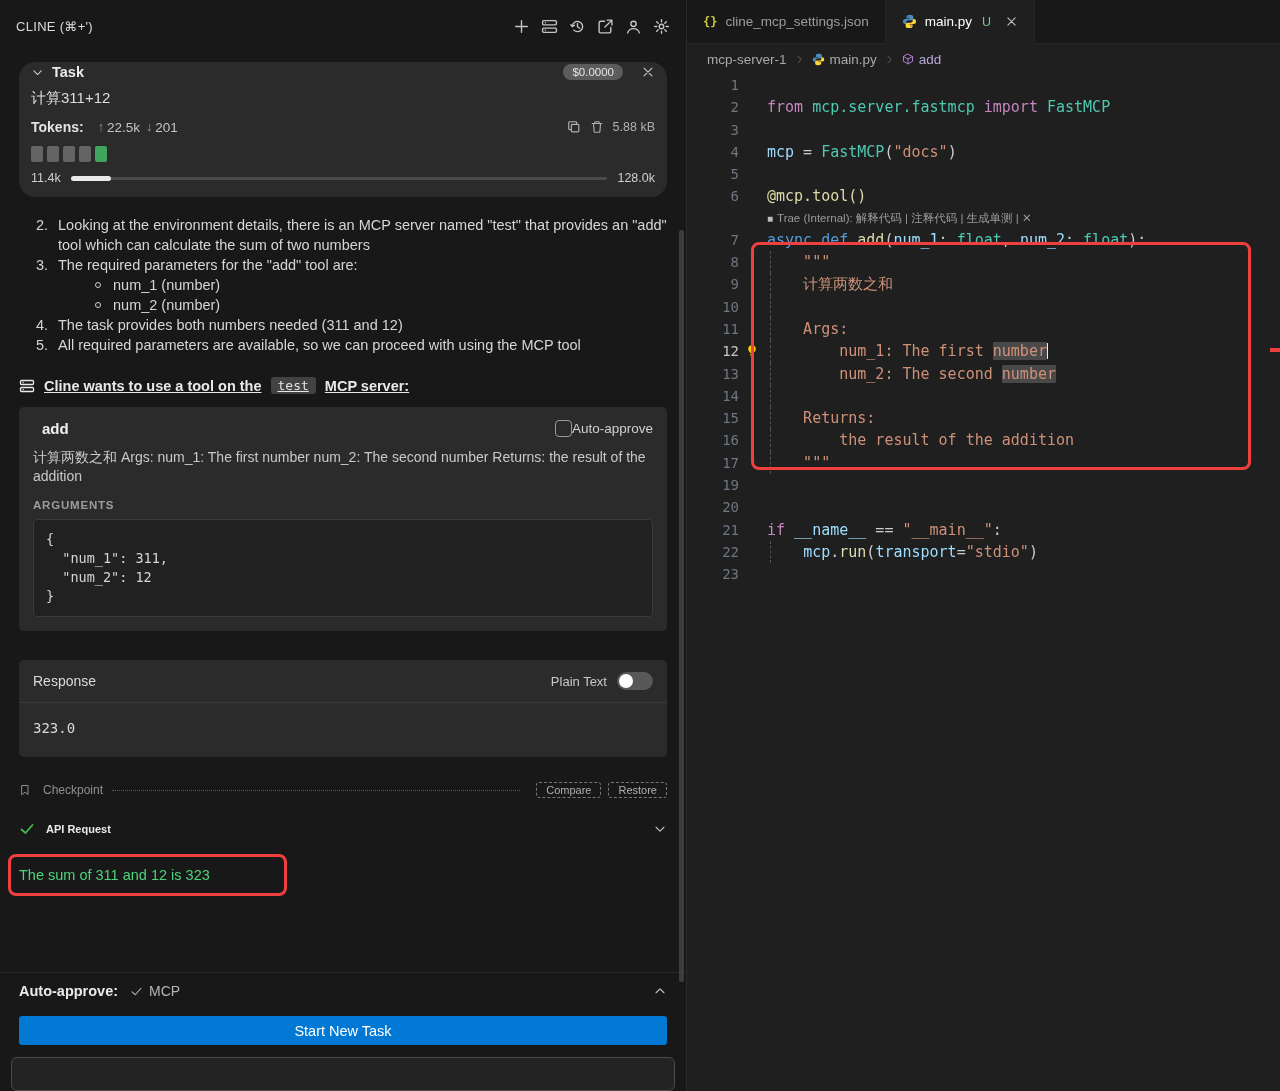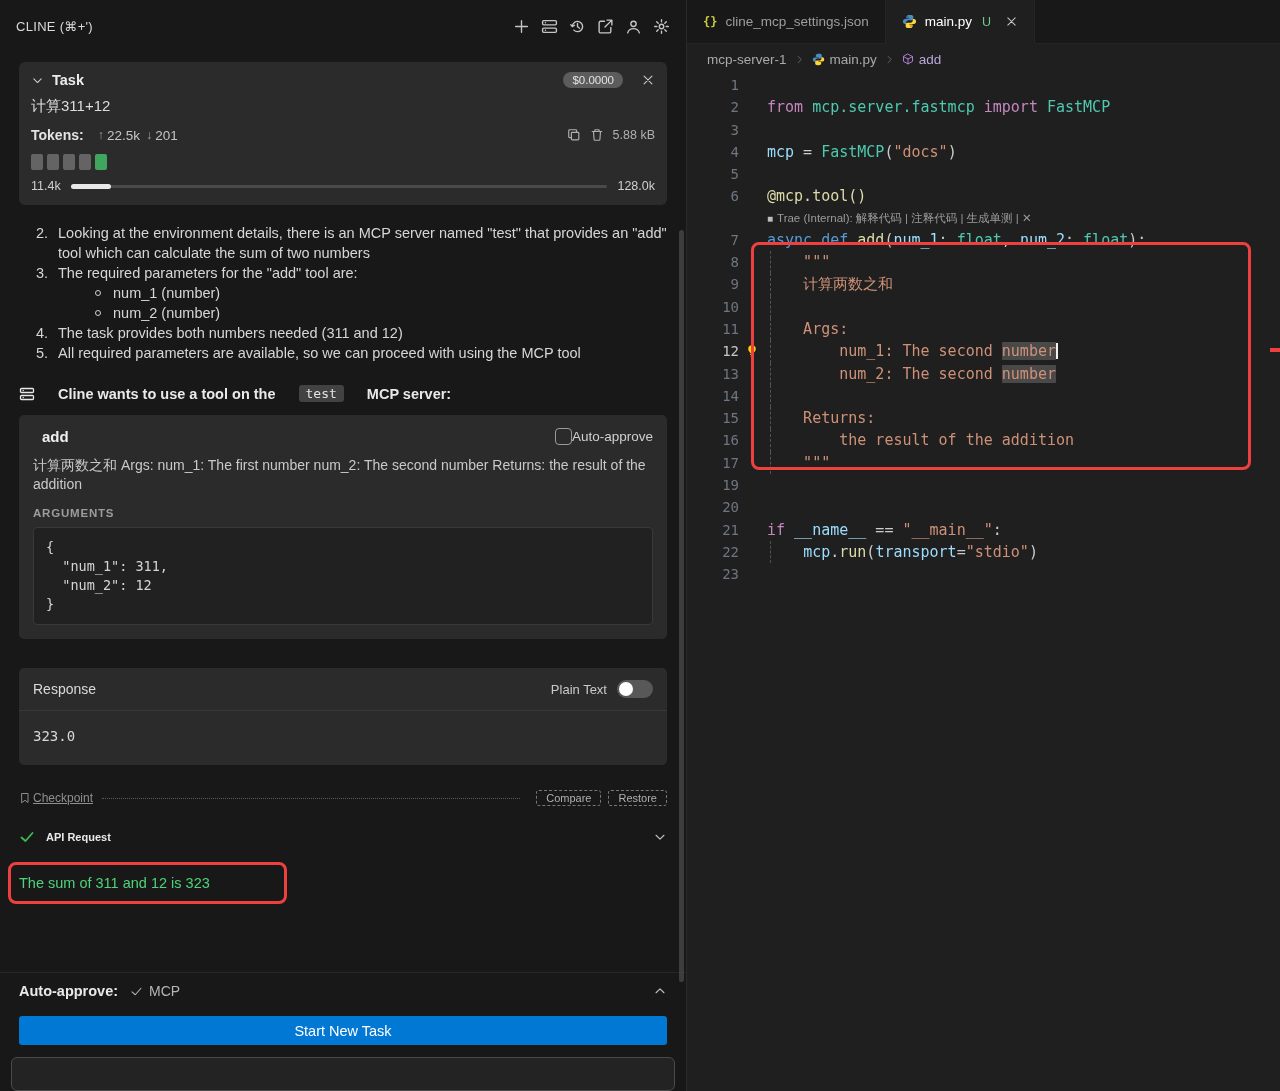--- a/index.html
+++ b/index.html
@@ -15,21 +15,21 @@
   .sb-thumb { position:absolute; right:2px; top:230px; width:5px; height:752px; background:#4a4a4a; border-radius:3px; opacity:.75; z-index:5; }
 
   .pane-header { height:52px; flex:none; display:flex; align-items:center; padding:0 16px; }
   .pane-title { font-size:13px; color:#dadada; letter-spacing:.3px; }
   .hdr-icons { margin-left:auto; display:flex; align-items:center; gap:11px; color:#c5c5c5; }
   .hdr-icons .ibtn { width:17px; height:17px; }
   .hdr-icons .ibtn svg { width:17px; height:17px; }
 
   .scroll { flex:1; overflow:hidden; position:relative; }
 
-  .task-card { margin:10px 19px 0; background:#2b2b2b; border-radius:6px; padding:10px 12px 12px; }
+  .task-card { margin:10px 19px 0; background:#2b2b2b; border-radius:16px; padding:2px 12px 12px; }
   .tc-row1 { display:flex; align-items:center; gap:8px; }
   .tc-chev { width:13px; height:13px; color:#cfcfcf; }
   .tc-title { font-size:14.5px; font-weight:bold; color:#ebebeb; }
   .cost-badge { margin-left:auto; background:#5c5c5c; color:#e3e3e3; font-size:11.5px; padding:2px 9px; border-radius:10px; }
   .tc-close { width:14px; height:14px; color:#c9c9c9; margin-left:10px; }
   .tc-text { margin-top:9px; font-size:15px; color:#dcdcdc; }
   .tc-tokens { margin-top:11px; display:flex; align-items:center; font-size:13.5px; color:#c4c4c4; }
   .tok-label { font-weight:bold; color:#e3e3e3; font-size:14px; margin-right:8px; }
   .tok-arrow { color:#9a9a9a; margin:0 3px 0 6px; font-size:12.5px; }
   .tok-right { margin-left:auto; display:flex; align-items:center; gap:9px; color:#b0b0b0; }
@@ -42,21 +42,21 @@
   .ctx-track { flex:1; height:3px; background:#4a4a4a; border-radius:2px; position:relative; }
   .ctx-fill { position:absolute; left:0; top:-1px; width:7.5%; height:5px; background:#e9e9e9; border-radius:3px; }
 
   .steps { margin:18px 19px 0 19px; font-size:14.5px; line-height:20px; color:#d6d6d6; }
   .step { display:flex; }
   .snum { width:22px; flex:none; margin-left:17px; }
   .stext { flex:1; }
   .substep { display:flex; align-items:center; margin-left:76px; }
   .sdot { width:6px; height:6px; border:1px solid #cfcfcf; border-radius:50%; margin-right:12px; flex:none; }
 
-  .tool-heading { margin:22px 19px 0; display:flex; align-items:center; gap:23px; font-size:14.5px; font-weight:bold; color:#e9e9e9; }
+  .tool-heading { margin:22px 19px 0; display:flex; align-items:center; gap:9px; font-size:14.5px; font-weight:bold; color:#e9e9e9;text-decoration:underline; }
   .tool-heading .ibtn svg { width:16px; height:16px; }
   .srv-badge { background:#424242; color:#e3e3e3; font-size:13px; font-weight:normal; padding:1px 7px; border-radius:3px; font-family:"DejaVu Sans Mono", monospace; }
 
   .tool-card { margin:13px 19px 0; background:#2b2b2b; border-radius:5px; padding:13px 14px 14px; }
   .tl-row1 { display:flex; align-items:center; gap:9px; }
   .tl-name { font-size:15px; font-weight:bold; color:#efefef; }
   .aa-group { margin-left:auto; display:flex; align-items:center; color:#cfcfcf; font-size:13.5px; }
   .checkbox { width:17px; height:17px; border:1.4px solid #9a9a9a; border-radius:4px; background:transparent; }
   .tl-desc { margin-top:11px; font-size:14px; line-height:19px; color:#c9c9c9; }
   .args-label { margin-top:13px; font-size:11.5px; font-weight:bold; letter-spacing:.8px; color:#9c9c9c; }
@@ -65,21 +65,21 @@
   .resp-card { margin:29px 19px 0; background:#2b2b2b; border-radius:5px; }
   .resp-head { display:flex; align-items:center; padding:12px 14px; }
   .resp-label { font-size:14px; color:#dadada; }
   .resp-right { margin-left:auto; display:flex; align-items:center; gap:10px; font-size:13px; color:#c9c9c9; }
   .toggle { width:36px; height:18px; border-radius:9px; background:#585858; position:relative; }
   .knob { position:absolute; left:2px; top:2px; width:14px; height:14px; border-radius:50%; background:#ffffff; }
   .resp-body { border-top:1px solid #383838; padding:17px 14px 21px; font-family:"DejaVu Sans Mono", monospace; font-size:14px; color:#d8d8d8; }
 
   .chk-row { margin:25px 19px 0; display:flex; align-items:center; color:#8f8f8f; font-size:12px; }
   .chk-row .ibtn svg { width:12px; height:12px; }
-  .chk-label { margin-left:2px;text-decoration:underline; }
+  .chk-label { margin-left:12px; }
   .chk-dots { flex:1; border-top:1px dotted #585858; margin:0 9px; }
   .chk-btn { font-size:11px; color:#b0b0b0; border:1px dashed #777; border-radius:3px; padding:1px 9px; background:transparent; margin-left:7px; }
 
   .api-row { margin:23px 19px 0; display:flex; align-items:center; }
   .check-ic { width:16px; height:16px; color:#3fb950; }
   .api-label { margin-left:11px; font-size:11px; font-weight:bold; color:#e9e9e9; }
   .row-chev { margin-left:auto; width:14px; height:14px; color:#c0c0c0; }
 
   .completed-wrap { position:relative; margin:30px 19px 0; }
   .anno-left { position:absolute; left:-11px; top:-13px; width:279px; bottom:-13px; border:3px solid #ef4040; border-radius:8px; pointer-events:none; }
@@ -463,21 +463,21 @@
         </div>
         <div class="cl g cur">
           <span class="ln">12</span>
           <span class="bulb">
             <svg width="14" height="14" viewBox="0 0 16 16">
               <path fill="#ffcc00" d="M8 1.5A4.3 4.3 0 0 0 3.7 5.8c0 1.6.9 2.6 1.6 3.4.4.5.7 1 .7 1.5h4c0-.5.3-1 .7-1.5.7-.8 1.6-1.8 1.6-3.4A4.3 4.3 0 0 0 8 1.5z"></path>
               <rect x="6" y="11.4" width="4" height="1.2" fill="#ffcc00"></rect>
               <rect x="6.5" y="13.2" width="3" height="1.2" fill="#ffcc00"></rect>
             </svg>
           </span>
-          <span class="lc"><span class="tk-str">        num_1: The second </span><span class="tk-strhl">number</span><span class="tk-caret"></span></span>
+          <span class="lc"><span class="tk-str">        num_1: The first </span><span class="tk-strhl">number</span><span class="tk-caret"></span></span>
         </div>
         <div class="cl g">
           <span class="ln">13</span>
           <span class="lc"><span class="tk-str">        num_2: The second </span><span class="tk-strhl">number</span></span>
         </div>
         <div class="cl g">
           <span class="ln">14</span>
           <span class="lc"></span>
         </div>
         <div class="cl g">

